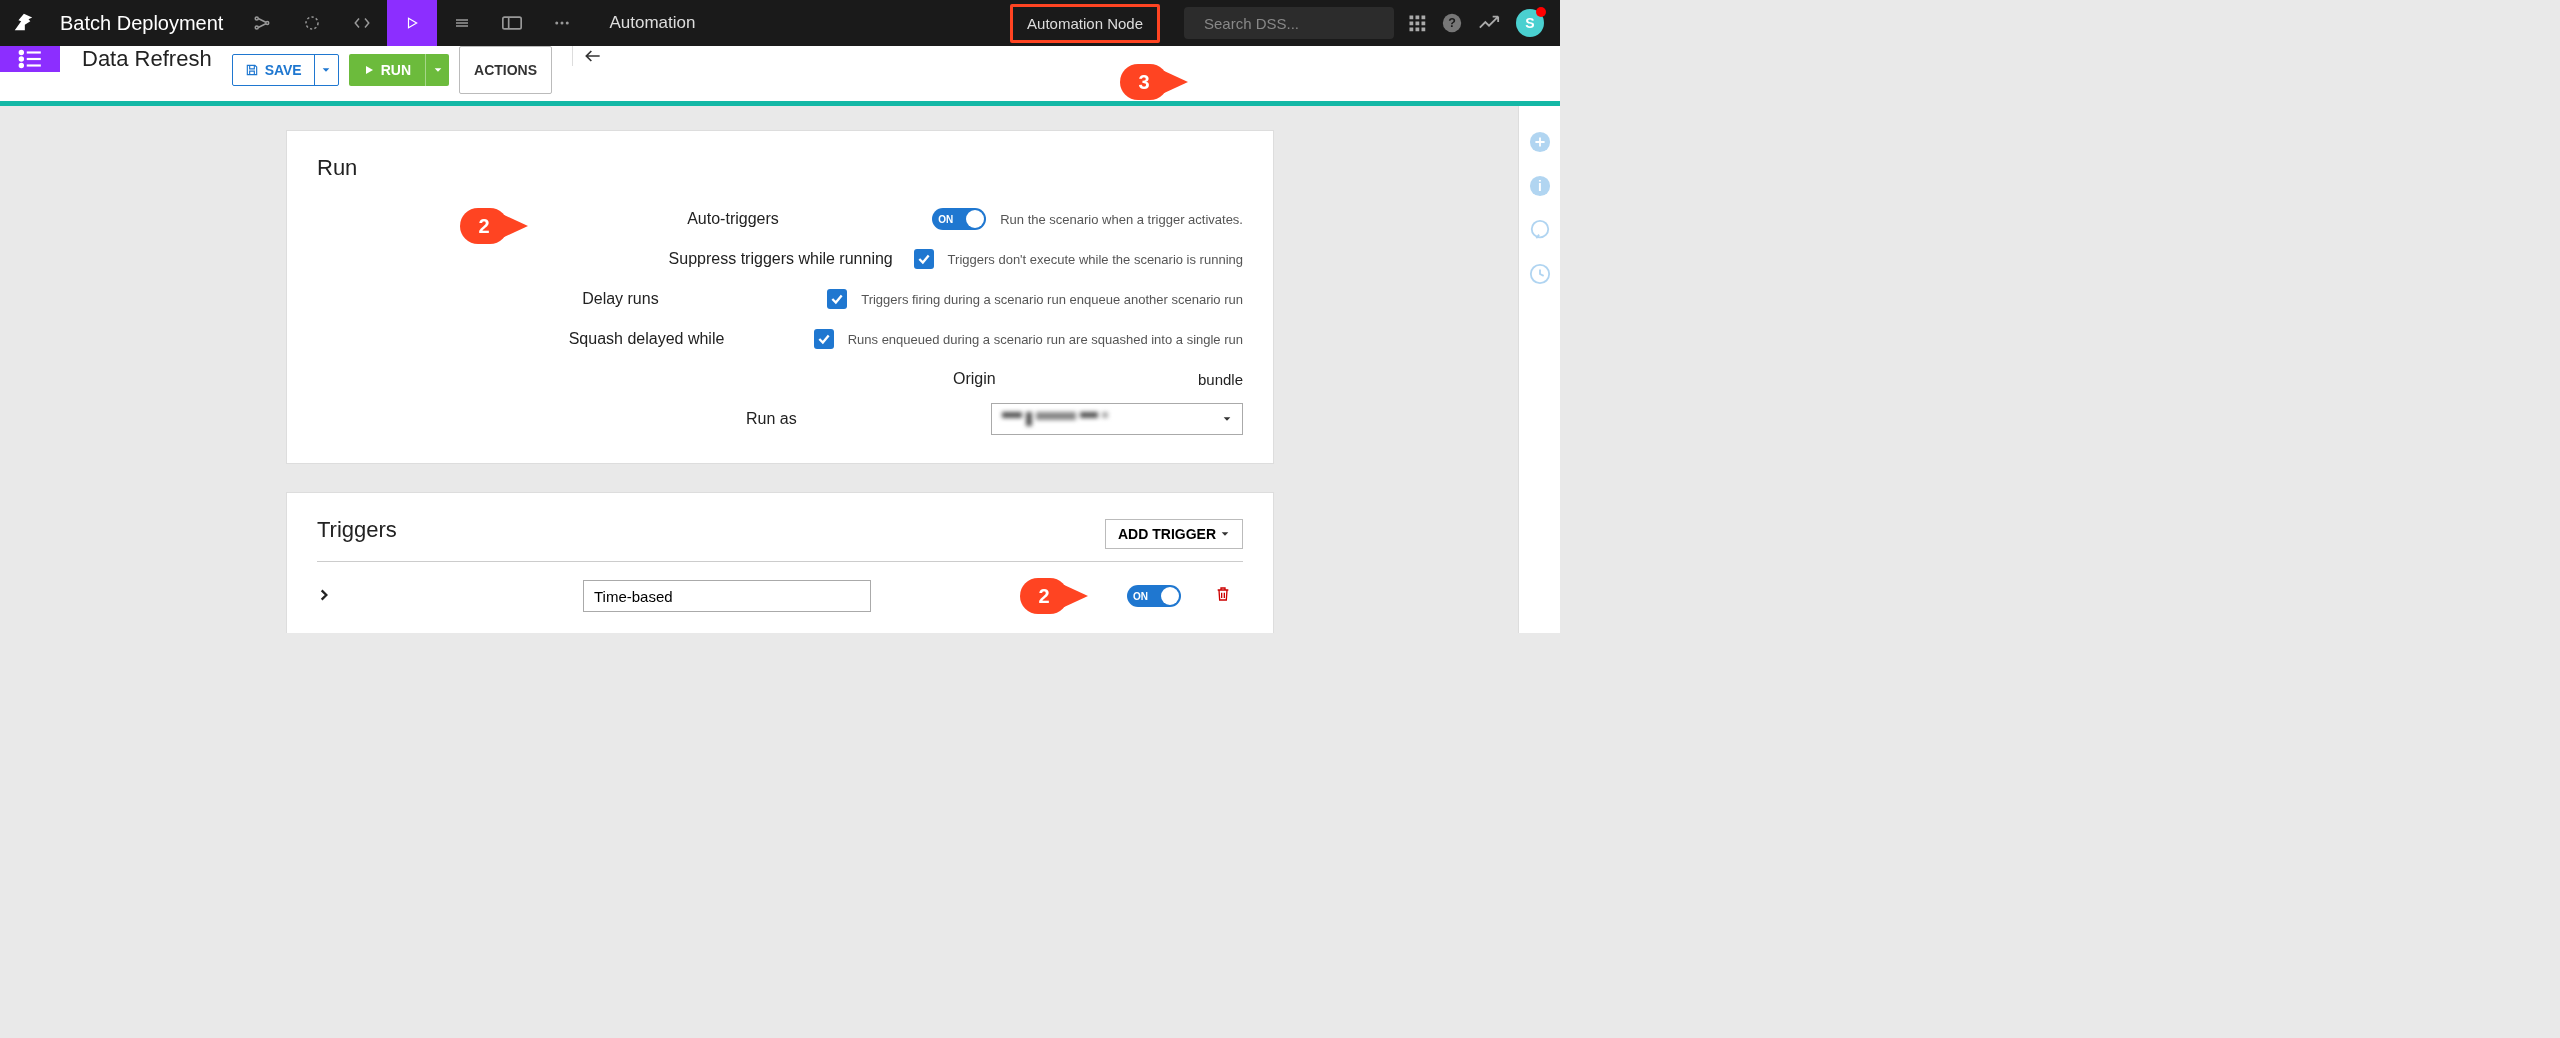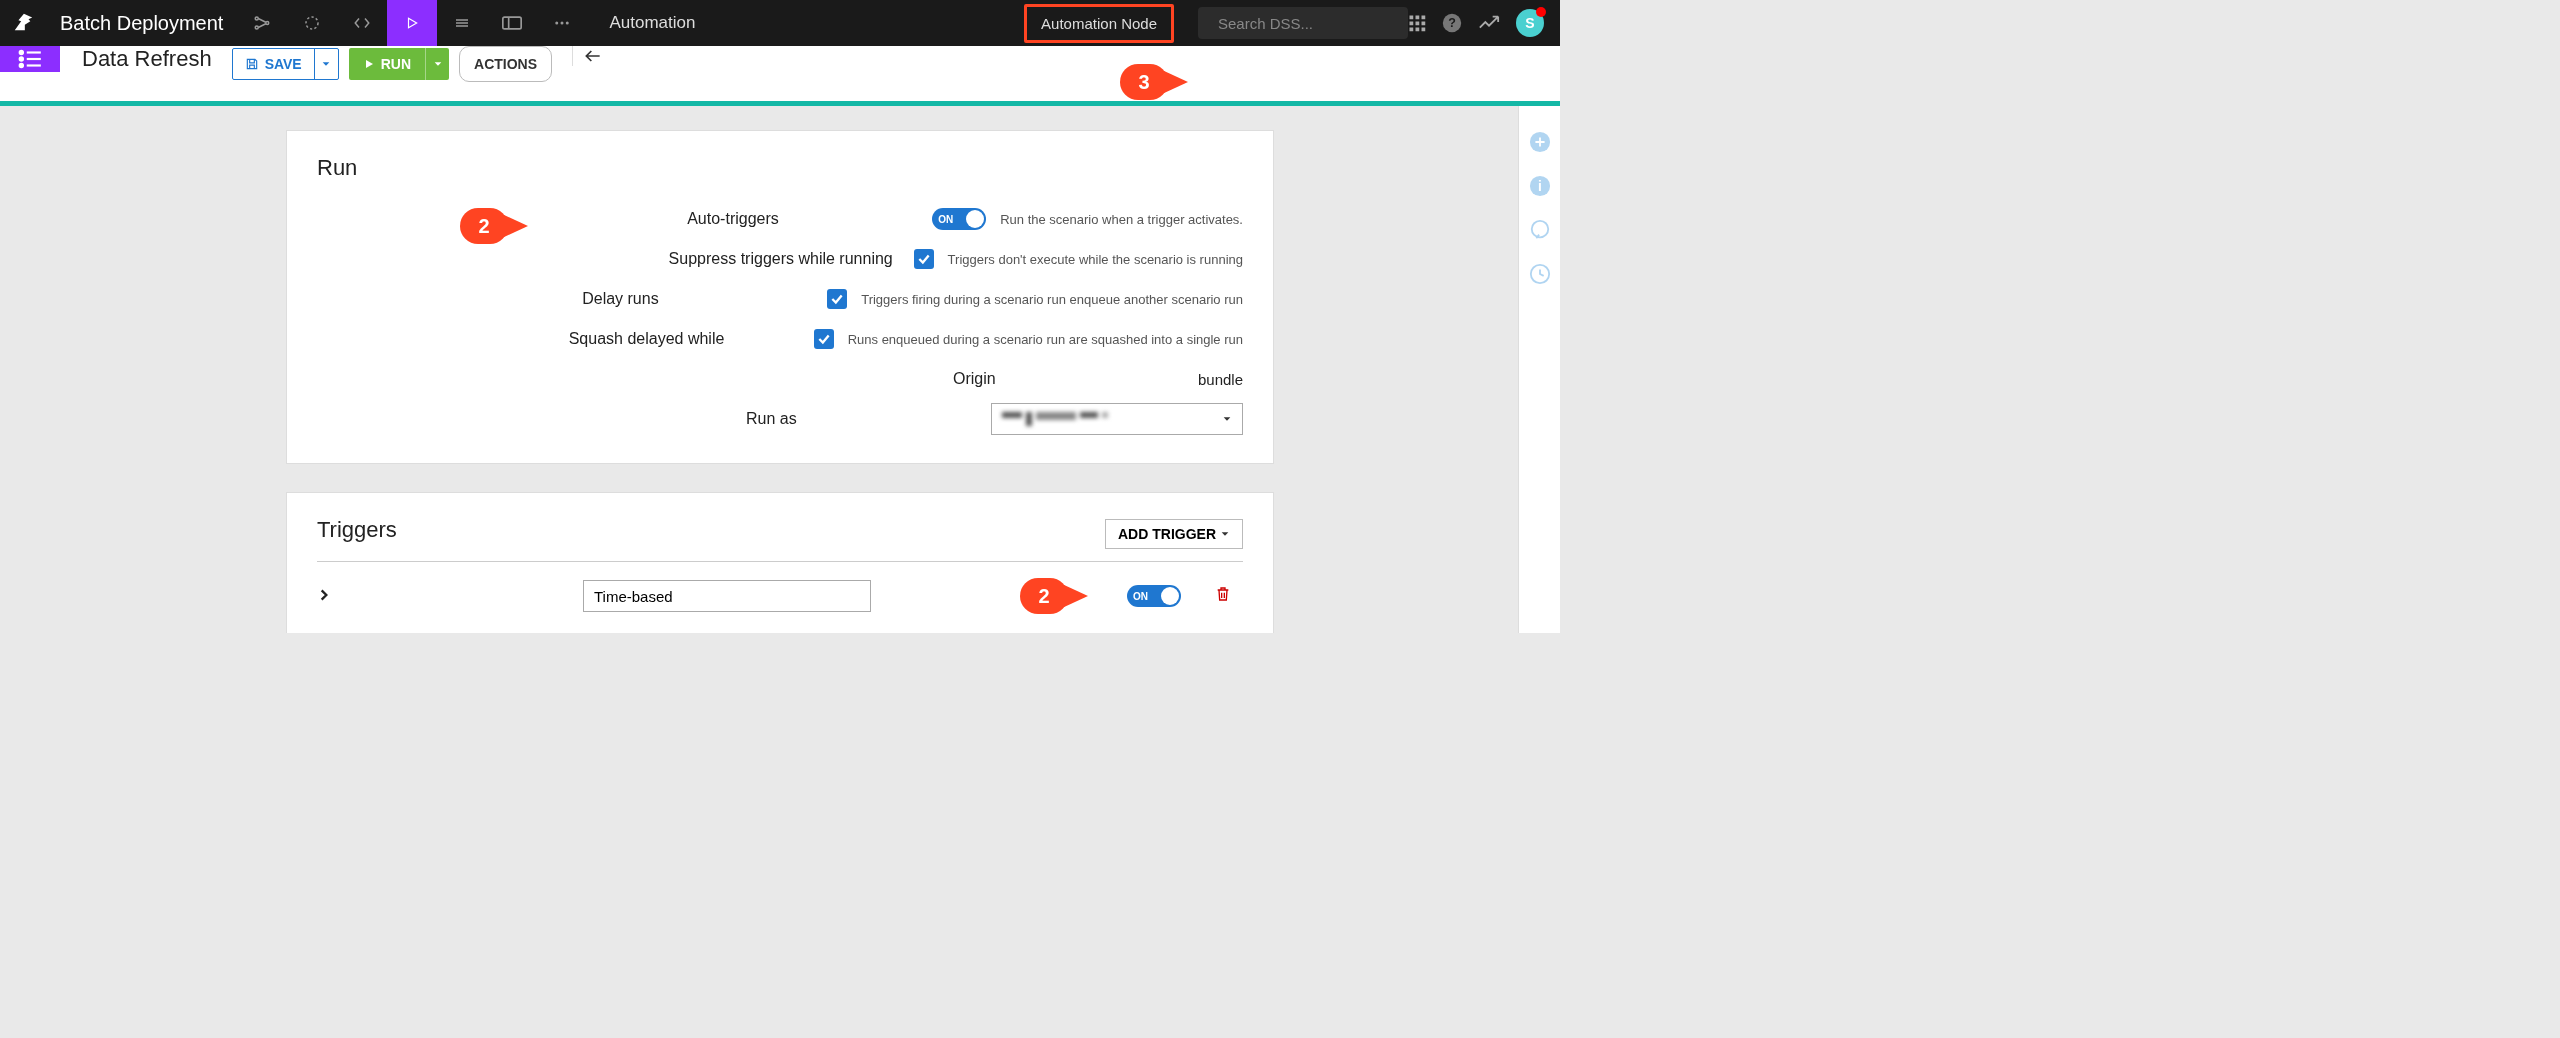--- a/index.html
+++ b/index.html
@@ -8,21 +8,21 @@
   
   .topbar { height: 46px; background: #1a1a1a; display: flex; align-items: center; color: #fff; }
   .logo { width: 46px; height: 46px; display: flex; align-items: center; justify-content: center; }
   .project-title { font-size: 20px; font-weight: 400; padding: 0 14px; }
   .top-icons { display: flex; align-items: center; }
   .top-icon { width: 50px; height: 46px; display: flex; align-items: center; justify-content: center; color: #999; cursor: pointer; }
   .top-icon.active { background: #8c2eff; color: #fff; }
   .top-label { font-size: 17px; font-weight: 500; padding: 0 22px; color: #ddd; cursor: pointer; }
   .spacer { flex: 1; }
   .automation-badge { border: 3px solid #ff4422; color: #ddd; font-size: 15px; padding: 8px 14px; border-radius: 2px; margin-right: 24px; }
-  .search-wrap { display: flex; align-items: center; background: #2c2c2c; border-radius: 4px; height: 32px; padding: 0 10px; width: 210px; }
+  .search-wrap { display: flex; align-items: center; background: #2c2c2c; border-radius: 4px; height: 32px; padding: 0 10px; width: 210px; margin-right: 14px; }
   .search-wrap svg { margin-right: 10px; }
   .search-wrap input { background: none; border: none; color: #ccc; font-size: 15px; outline: none; flex:1; }
   .search-wrap input::placeholder { color: #888; }
   .rt-icons { display: flex; align-items: center; gap: 16px; padding-right: 16px; }
   .apps-icon, .help-icon, .trend-icon { color: #aaa; cursor: pointer; display:flex; align-items:center; justify-content:center; }
   .avatar { width: 28px; height: 28px; border-radius: 50%; background: #4ad0d0; color: #fff; display: flex; align-items: center; justify-content: center; font-size: 14px; font-weight: 600; position: relative; }
   .avatar .dot { position: absolute; top: -2px; right: -2px; width: 10px; height: 10px; background: #ff0000; border-radius: 50%; }
 
   
   .subheader { height: 60px; background: #fff; display: flex; align-items: flex-start; border-bottom: 5px solid #14b8a6; }
@@ -32,21 +32,21 @@
   .tab { padding: 0 20px; display:flex; align-items:center; font-size: 15px; color: #666; cursor: pointer; position: relative; font-weight:500; }
   .tab.active { color: #222; }
   .tab.active::after { content:""; position:absolute; bottom:0; left:10px; right:10px; height:3px; background:#666; }
   .btn-group { display:flex; align-items:center; gap: 10px; padding: 0 20px; }
   .save-btn { display:flex; border:1px solid #1f77d0; color:#1f77d0; height:32px; border-radius:2px; overflow:hidden; }
   .save-btn .main { display:flex; align-items:center; padding:0 12px; gap:6px; font-weight:600; font-size:14px; cursor:pointer; }
   .save-btn .drop { border-left:1px solid #1f77d0; width:24px; display:flex; align-items:center; justify-content:center; cursor:pointer; }
   .run-btn { display:flex; background:#6cbb3c; color:#fff; height:32px; border-radius:2px; overflow:hidden; position:relative; }
   .run-btn .main { display:flex; align-items:center; padding:0 14px; gap:6px; font-weight:700; font-size:14px; cursor:pointer; }
   .run-btn .drop { border-left:1px solid rgba(255,255,255,0.4); width:24px; display:flex; align-items:center; justify-content:center; cursor:pointer; }
-  .actions-btn { border:1px solid #bbb; height:36px; padding:0 14px; font-weight:700; font-size:14px; color:#333; background:#fff; cursor:pointer; border-radius:10px; }
+  .actions-btn { border:1px solid #bbb; height:48px; padding:0 14px; font-weight:700; font-size:14px; color:#333; background:#fff; cursor:pointer; border-radius:2px; }
   .back-arrow { width:40px; display:flex; align-items:center; justify-content:center; border-left:1px solid #ddd; cursor:pointer; color:#333; }
 
   
   .content { display:flex; }
   .main-col { flex:1; padding: 24px 0 0 0; display:flex; flex-direction:column; align-items:center; }
   .panel { background:#fff; width: 988px; border:1px solid #ddd; padding: 24px 30px; margin-bottom: 28px; }
   .panel h2 { font-size:22px; font-weight:400; color:#222; margin-bottom:18px; }
   .panel h2.tight { margin-bottom:8px; }
   .row { display:flex; align-items:center; min-height:40px;justify-content:flex-end; }
   .rlabel { width:245px; font-size:16px; color:#222; }

